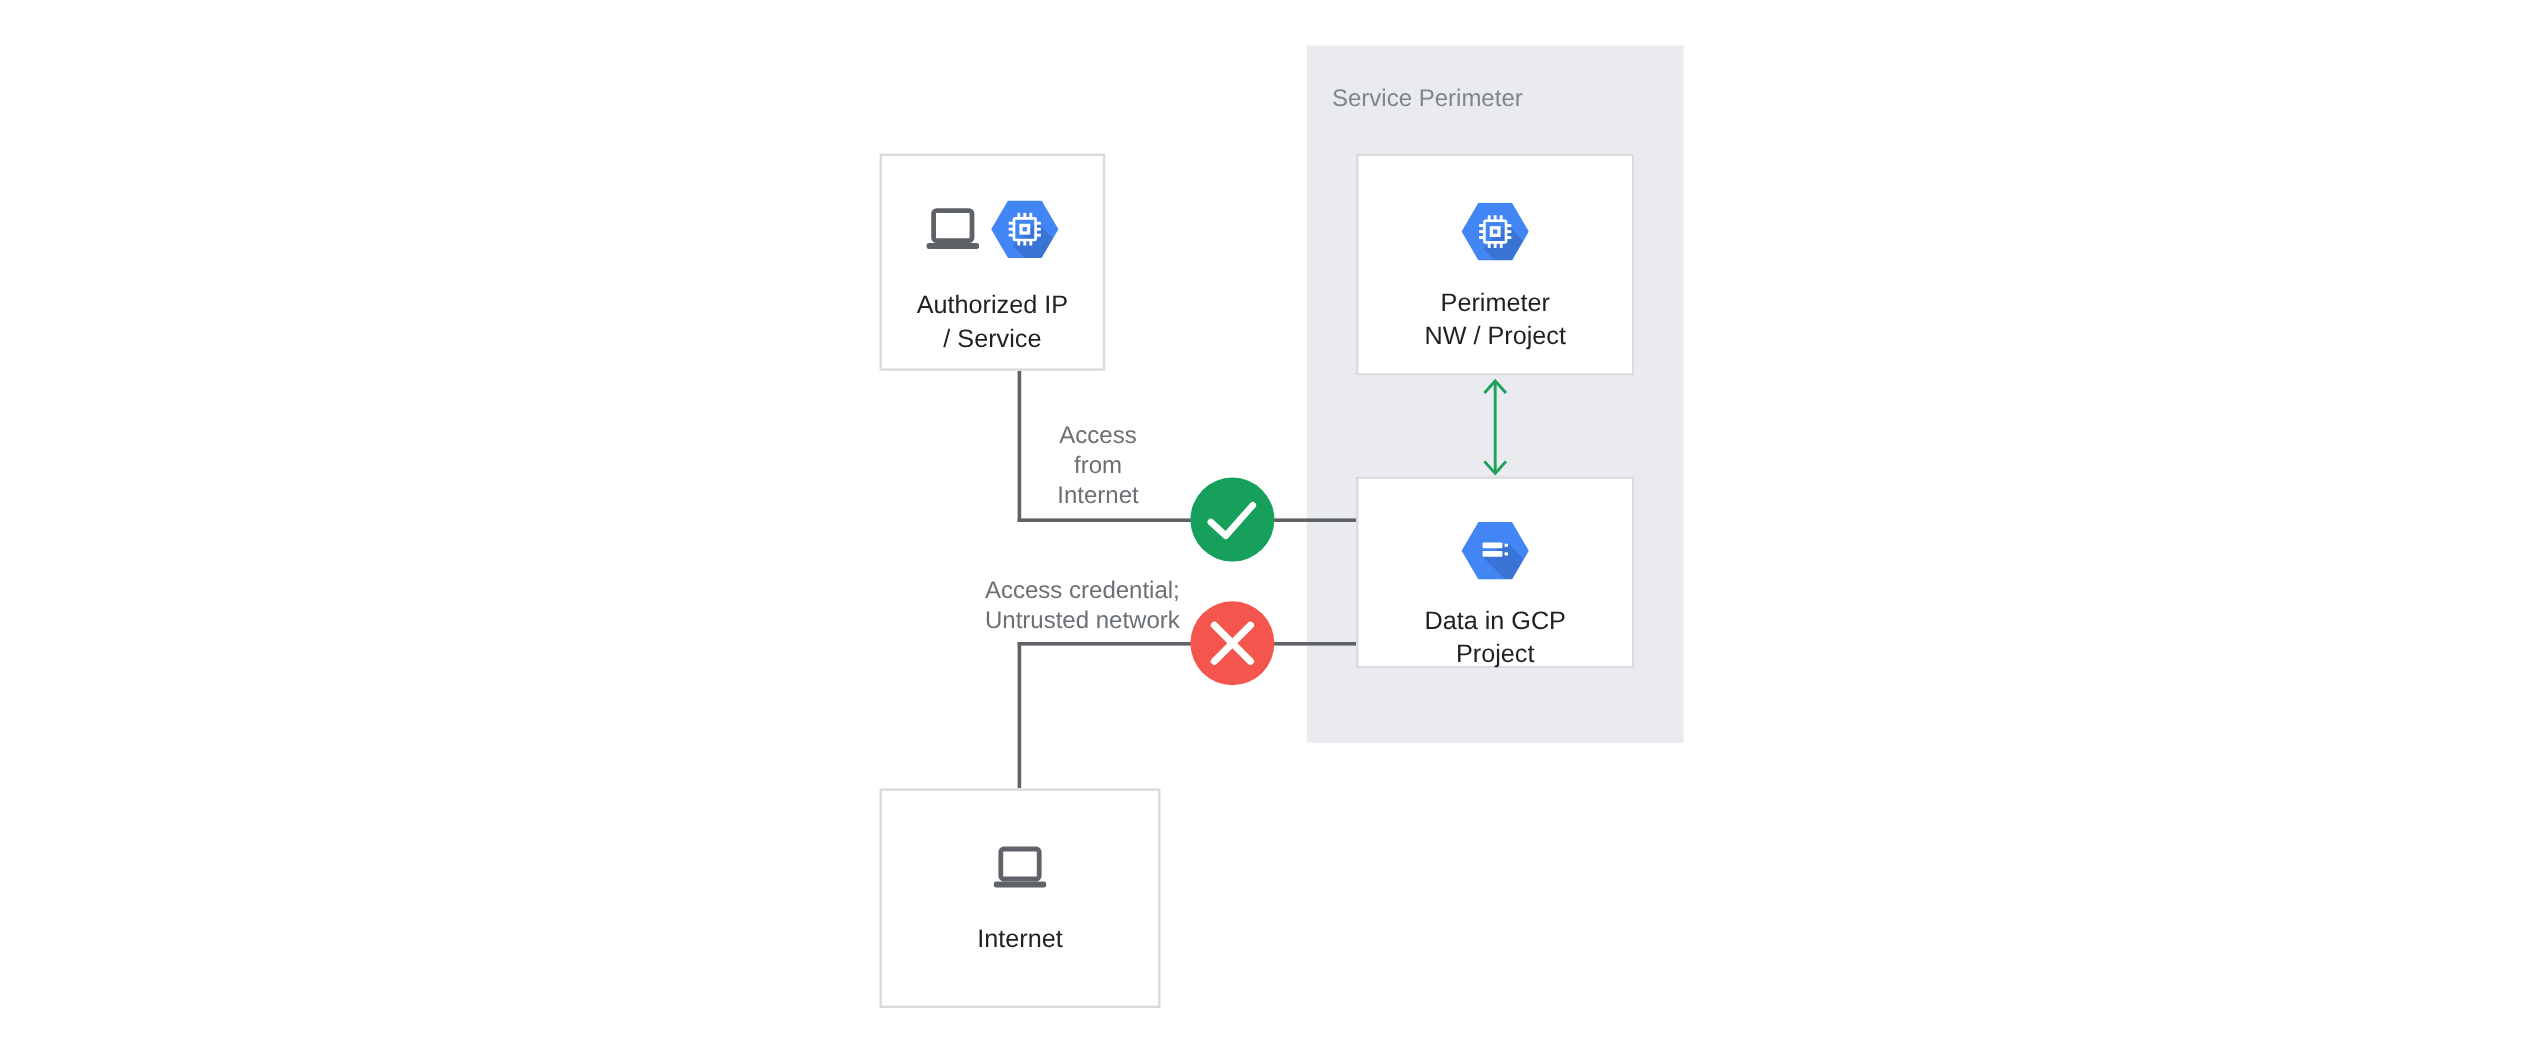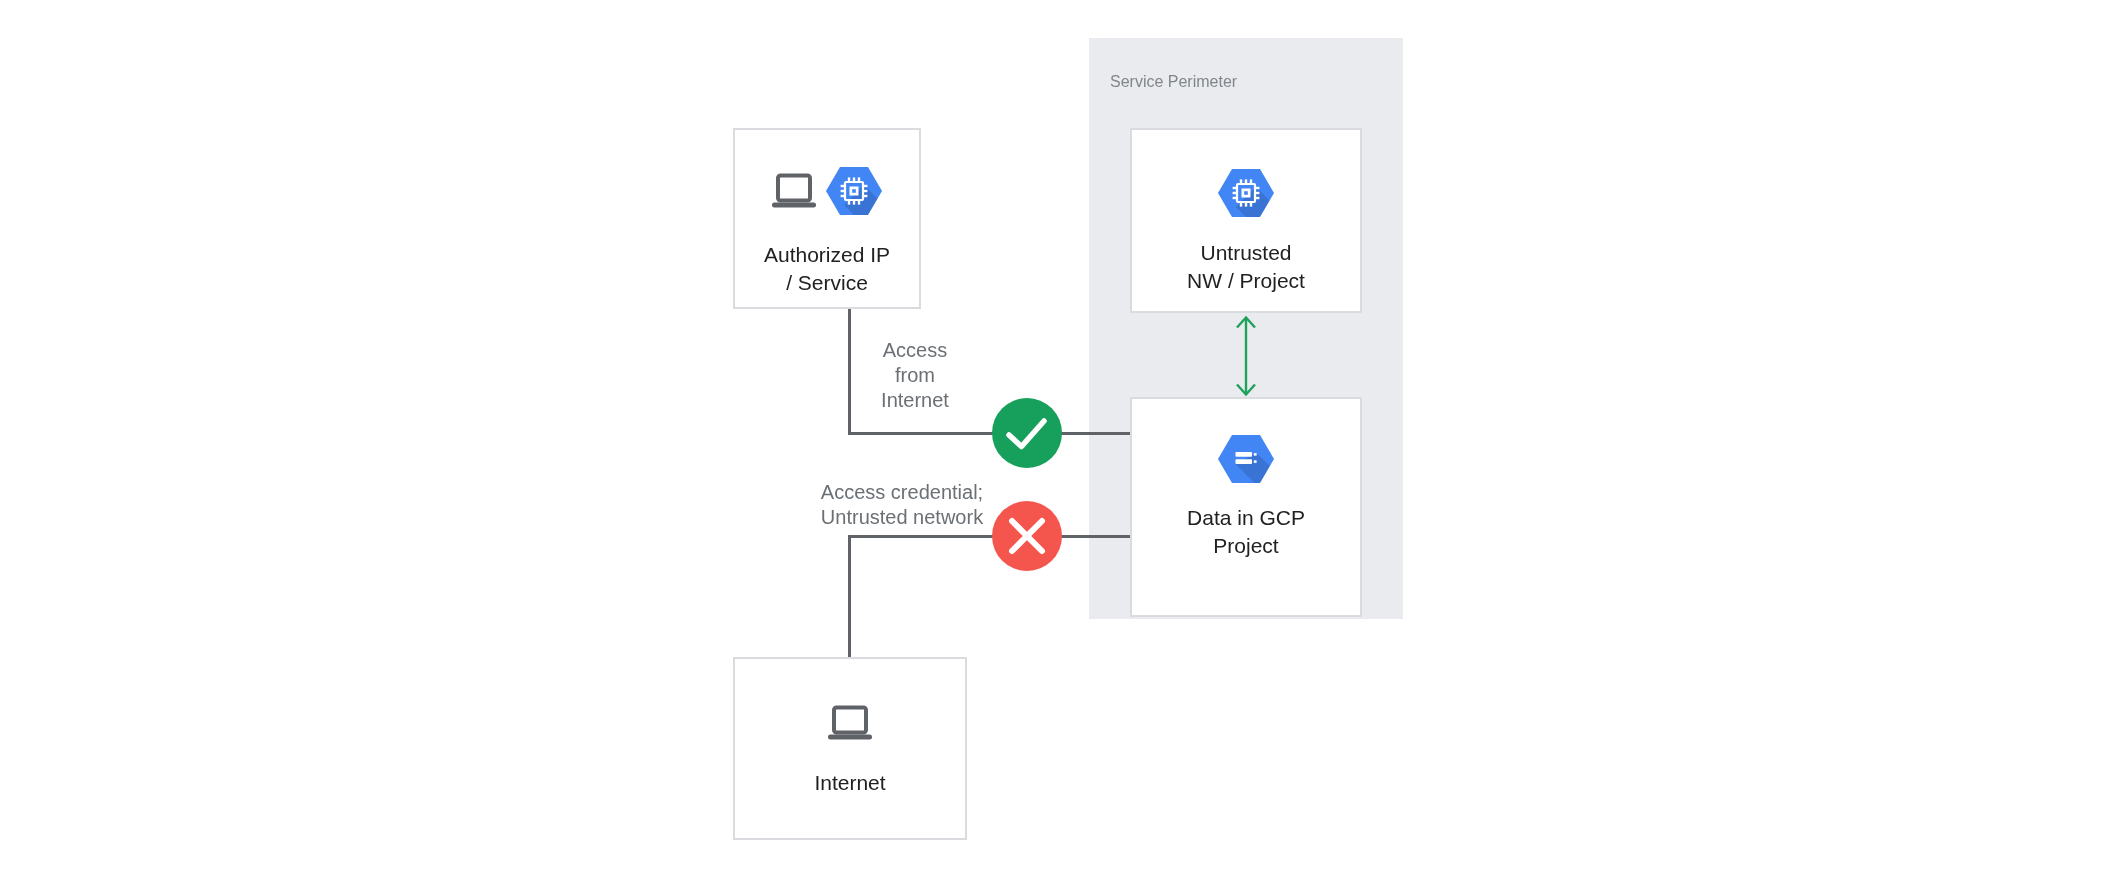--- a/index.html
+++ b/index.html
@@ -1,27 +1,27 @@
 <!DOCTYPE html>
 <html><head>
 <meta charset="utf-8">
 <style>
   html,body{margin:0;padding:0;background:#ffffff;}
   #canvas{position:relative;width:2112px;height:882px;background:#ffffff;overflow:hidden;
           font-family:"Liberation Sans",sans-serif;}
 
   
   .panel{position:absolute;left:1089px;top:38px;width:314px;height:581px;background:#e9ebee;}
-  .panel-label{position:absolute;left:1110px;top:70px;font-size:16px;line-height:24px;color:#80868b;}
+  .panel-label{position:absolute;left:1110px;top:70px;font-size:20px;line-height:24px;color:#80868b;}
 
   
   .node{position:absolute;background:#ffffff;border:2px solid #d9dbde;box-sizing:border-box;}
   .node-a{left:733px;top:128px;width:188px;height:181px;}
   .node-b{left:1130px;top:128px;width:232px;height:185px;}
-  .node-c{left:1130px;top:397px;width:232px;height:220px;}
+  .node-c{left:1130px;top:397px;width:232px;height:160px;}
   .node-d{left:733px;top:657px;width:234px;height:183px;}
   .icon-row{position:absolute;left:0;right:0;display:flex;justify-content:center;align-items:center;gap:10px;}
   .node-a .icon-row{top:37px;}
   .node-b .icon-row{top:39px;}
   .node-c .icon-row{top:36px;}
   .node-d .icon-row{top:46px;}
   .node-label{position:absolute;left:0;right:0;text-align:center;font-size:21px;line-height:28px;color:#212124;}
   .node-a .node-label{top:111px;}
   .node-b .node-label{top:109px;}
   .node-c .node-label{top:105px;}
@@ -37,21 +37,21 @@
   .h-deny{left:848px;top:535px;width:282px;height:3px;}
 
   
   .status{position:absolute;width:70px;height:70px;border-radius:50%;display:flex;
           align-items:center;justify-content:center;}
   .status-allow{left:992px;top:398px;background:#17a05c;}
   .status-deny{left:992px;top:501px;background:#f4554c;}
 
   
   .edge-label{position:absolute;text-align:center;font-size:20px;line-height:25px;color:#6b7075;}
-  .label-allow{left:835px;top:338px;width:160px;}
+  .label-allow{left:835px;top:351px;width:160px;}
   .label-deny{left:792px;top:480px;width:220px;}
   .edge-label span{display:block;}
 
   
   .double-arrow{position:absolute;left:1233px;top:314px;}
 </style>
 </head>
 <body>
 
 <div id="canvas">
@@ -156,21 +156,21 @@
           <rect x="36.4" y="17.8" width="5" height="2.4"></rect>
             <rect x="36.4" y="22.8" width="5" height="2.4"></rect>
             <rect x="36.4" y="27.8" width="5" height="2.4"></rect>
         </g>
         <rect x="19" y="15" width="18" height="18" rx="1" fill="none" stroke="#ffffff" stroke-width="2.2"></rect>
         <rect x="23.5" y="19.5" width="9" height="9" fill="#ffffff"></rect>
         <rect x="26.2" y="22.2" width="3.6" height="3.6" fill="#4285f4"></rect>
       </svg>
     </div>
     <div class="node-label">
-      <span>Untrusted</span>
+      <span>Perimeter</span>
       <span>NW / Project</span>
     </div>
   </div>
 
   <div class="node node-c">
     <div class="icon-row">
       <svg width="56" height="48" viewBox="0 0 56 48">
         <defs>
             <clipPath id="hexC">
               <polygon points="14,0 42,0 56,24 42,48 14,48 0,24"></polygon>

